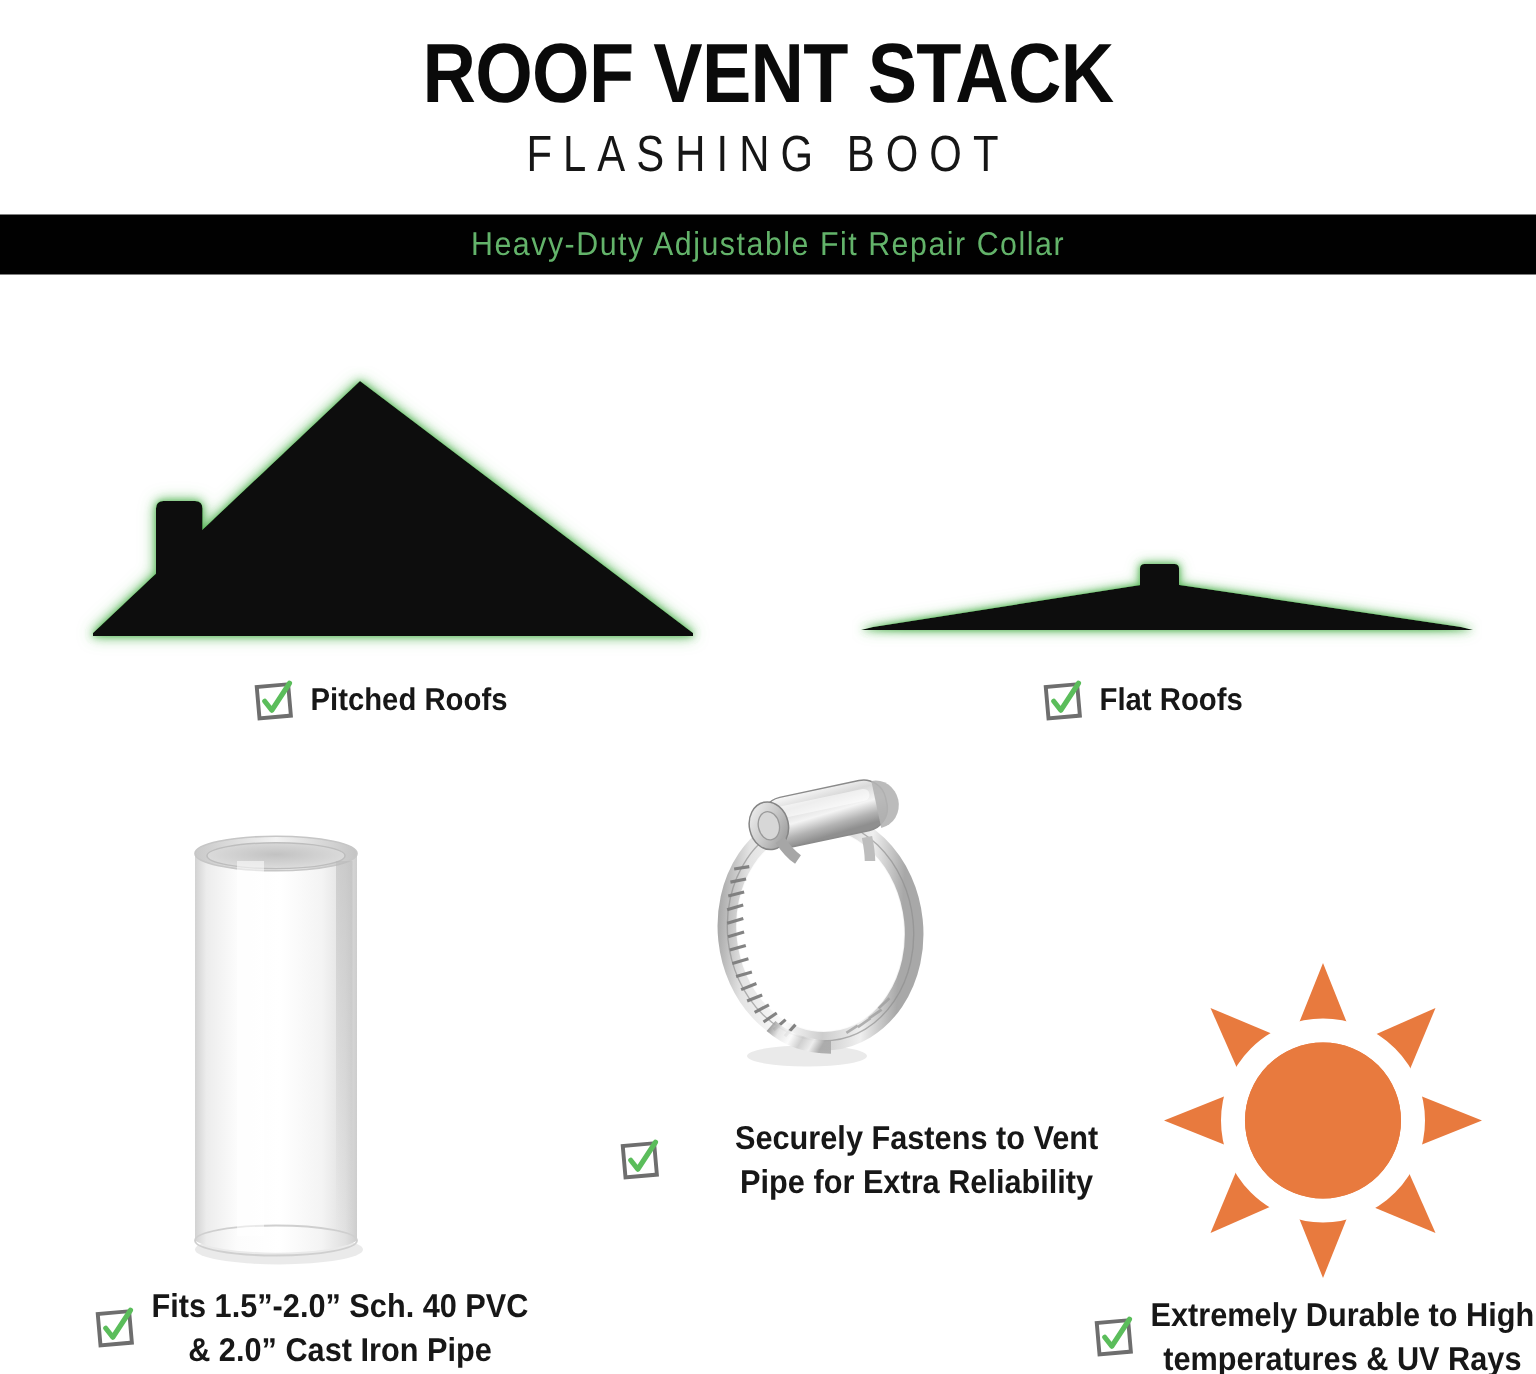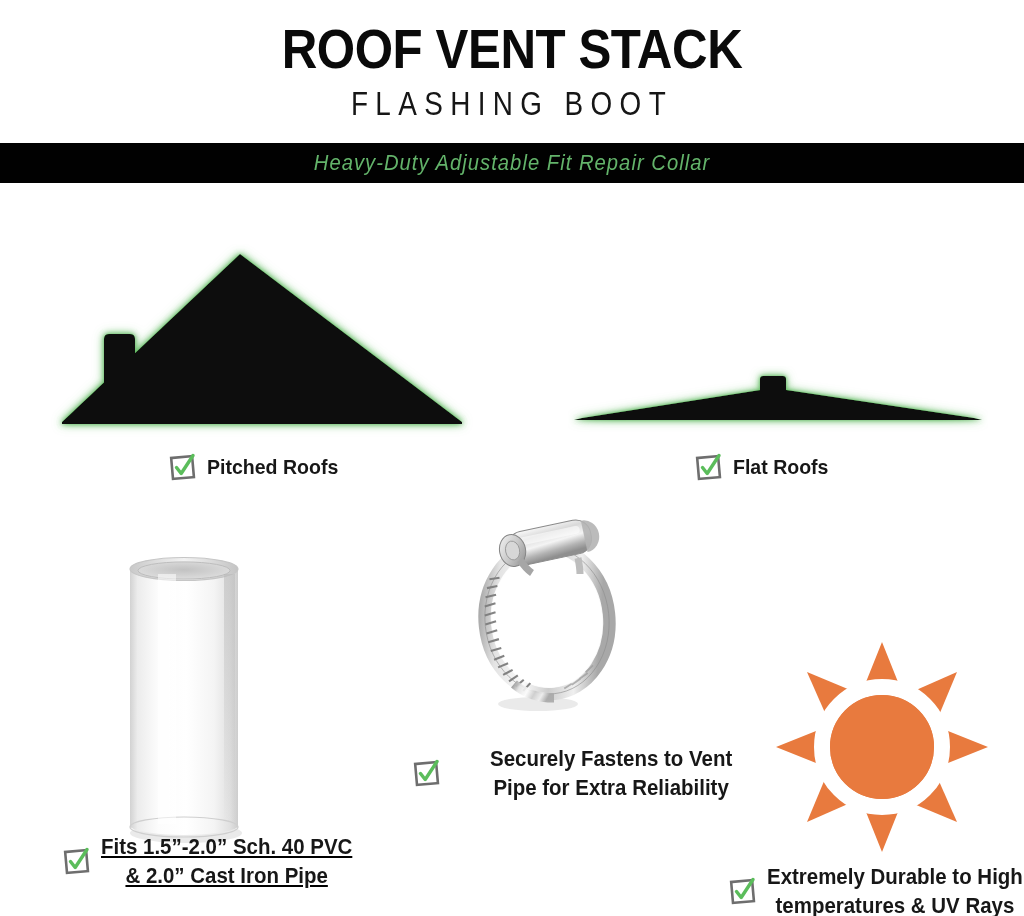--- a/index.html
+++ b/index.html
@@ -50,21 +50,20 @@
     transform: scaleX(0.82);
     transform-origin: center top;
   }
   .band {
     position: absolute;
     left: 0;
     top: 127px;
     width: 1024px;
     height: 40px;
     background: #010101;
-    font-style: italic;
   }
   .band-text {
     position: absolute;
     left: 0;
     top: 0;
     width: 1024px;
     height: 40px;
     line-height: 40px;
     text-align: center;
     font-family: "Liberation Sans Narrow", "Liberation Sans", sans-serif;
@@ -105,21 +104,21 @@
   .chk-label.two-line {
     line-height: 29px;
     text-align: center;
     font-size: 22px;
   }
   .chk-label.two-line span { display: block; }
 
   .row-pitched { left: 168px; top: 436px; }
   .row-flat    { left: 694px; top: 436px; }
   .row-clamp   { left: 412px; top: 728px; gap: 48px; }
-  .row-pipe    { left: 62px;  top: 816px; text-decoration: underline; }
+  .row-pipe    { left: 62px;  top: 840px; }
   .row-sun     { left: 728px; top: 846px; }
 
   
   .pipe {
     position: absolute;
     left: 124px;
     top: 536px;
     width: 120px;
     height: 292px;
   }

